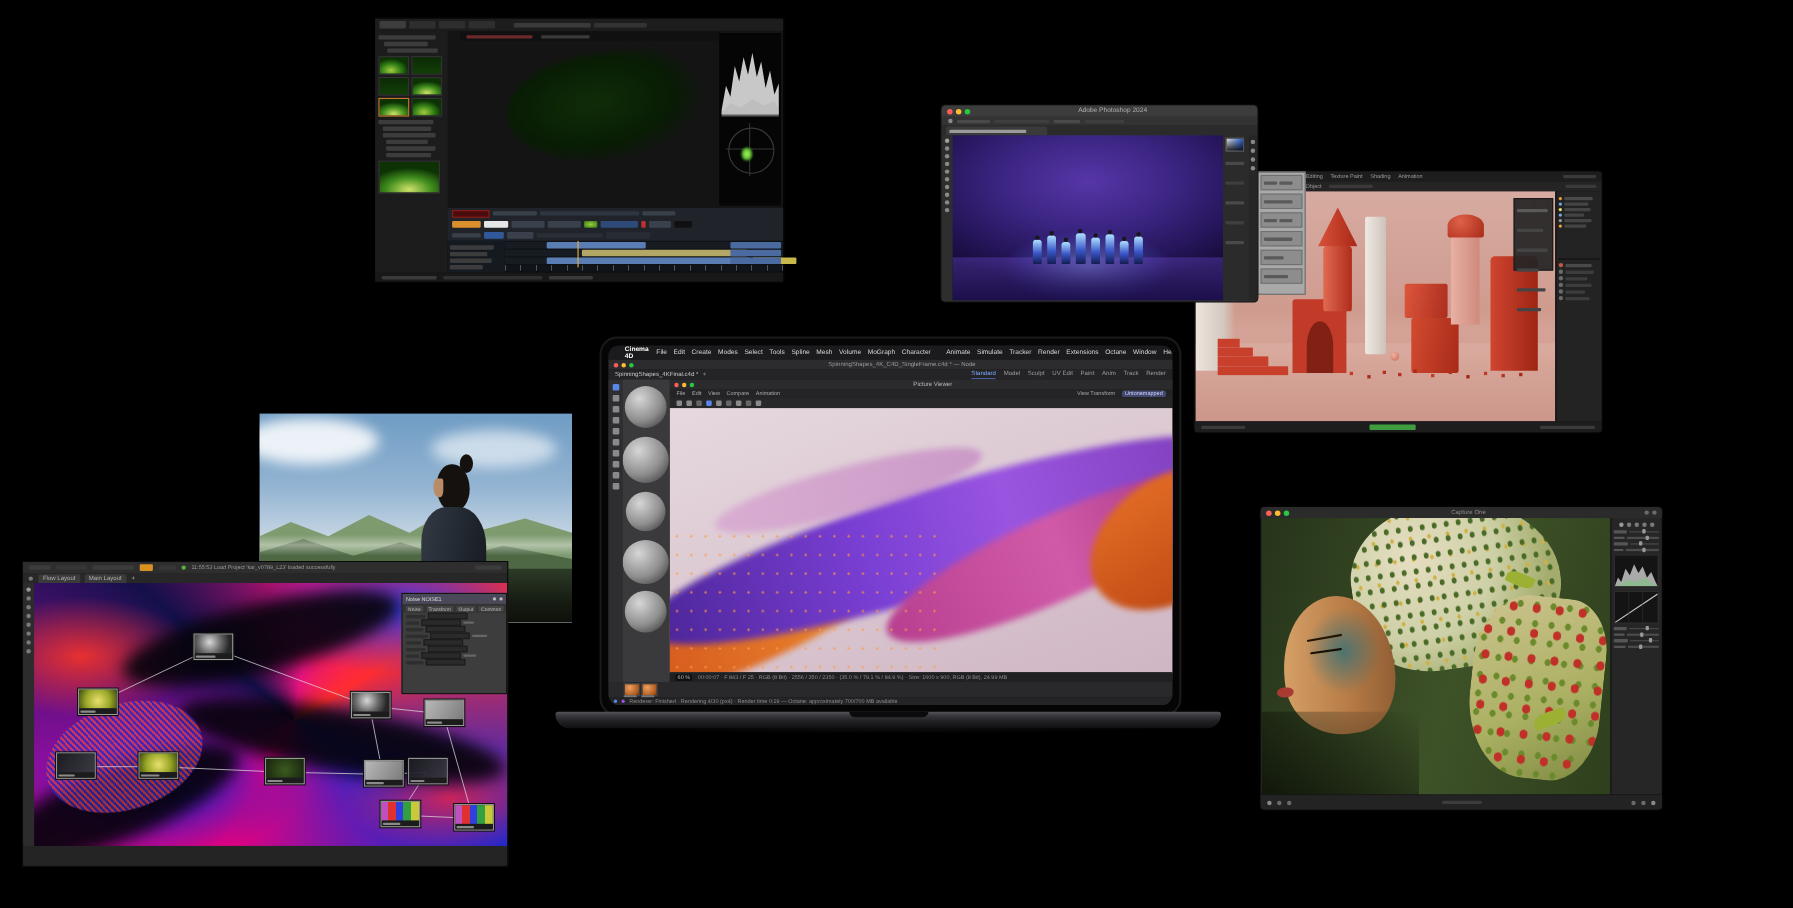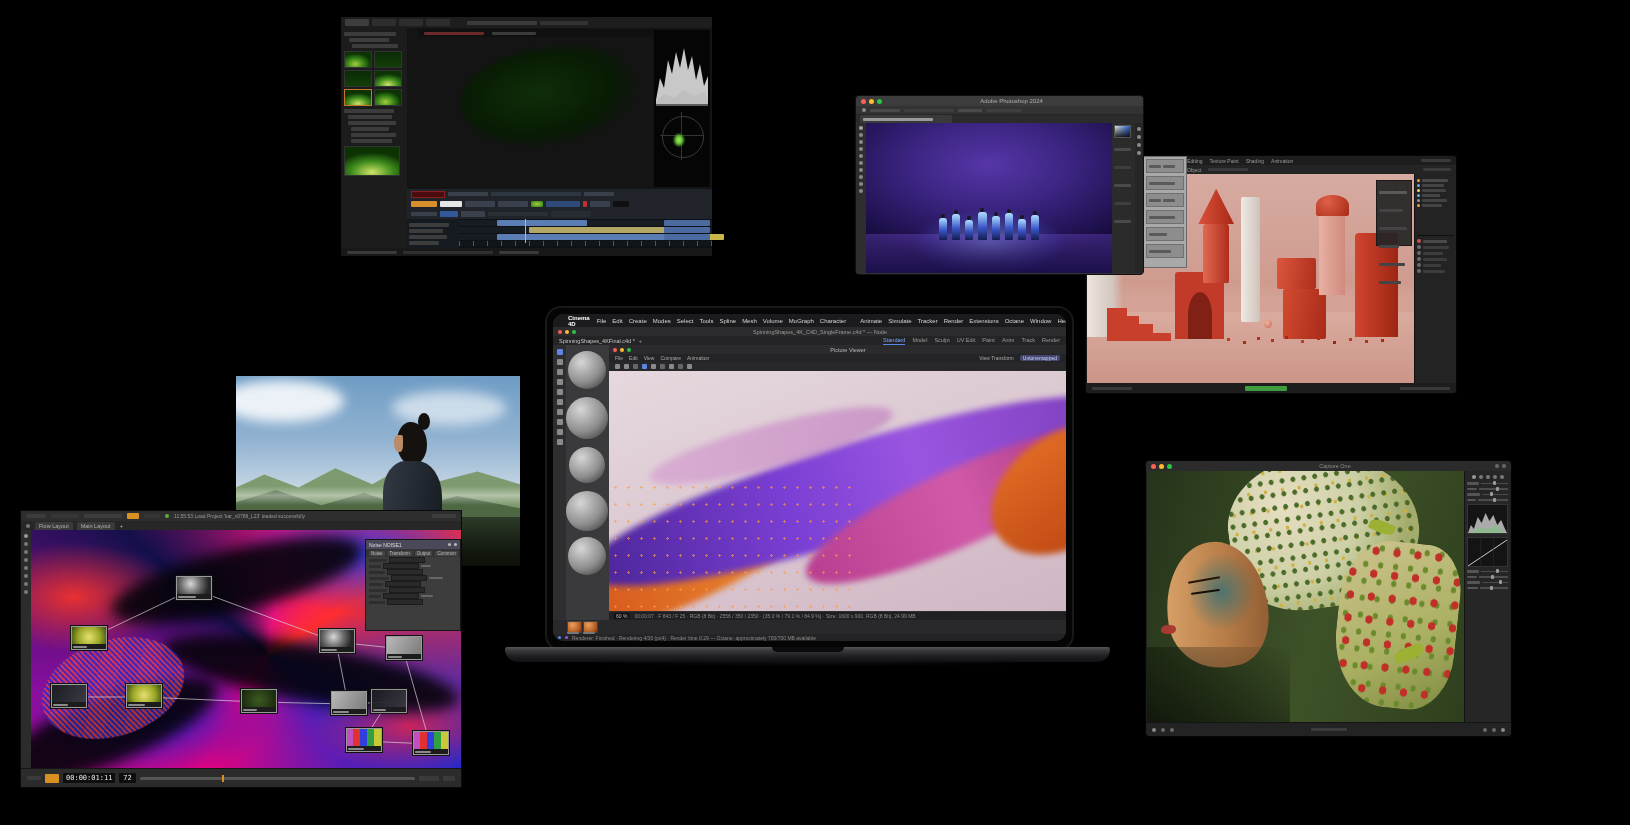--- a/index.html
+++ b/index.html
@@ -865,31 +865,20 @@
       <div class="nk-prow">
           <span class="bar" style="width:12px;height:3px;background:#2e2e2e"></span>
           <span class="nk-field"></span>
           <span class="bar" style="width:12px;height:2px;background:#666"></span>
         </div>
       <div class="nk-prow">
           <span class="bar" style="width:16px;height:3px;background:#2e2e2e"></span>
           <span class="nk-field"></span>
         </div>
     </div>
-    <div class="nk-bottom">
-      <span class="bar" style="width:14px;height:4px;background:#3a3a3a"></span>
-      <span class="nk-orange" style="width:14px;height:9px"></span>
-      <span class="nk-tc">00:00:01:11</span>
-      <span class="nk-frame">72</span>
-      <span class="nk-slider">
-          <i></i>
-        </span>
-      <span class="bar" style="width:20px;height:5px;background:#3a3a3a"></span>
-      <span class="bar" style="width:12px;height:5px;background:#3a3a3a"></span>
-    </div>
   </div>
 
   <div id="c1" class="abs">
     <div class="c1-title">
       <span class="tl" style="background:#ff5f57"></span>
       <span class="tl" style="background:#febc2e"></span>
       <span class="tl" style="background:#28c840"></span>
       <span class="t">Capture One</span>
       <span class="dot" style="width:4px;height:4px;background:#6a6a6a"></span>
       <span class="dot" style="width:4px;height:4px;background:#6a6a6a;margin-left:3px"></span>

